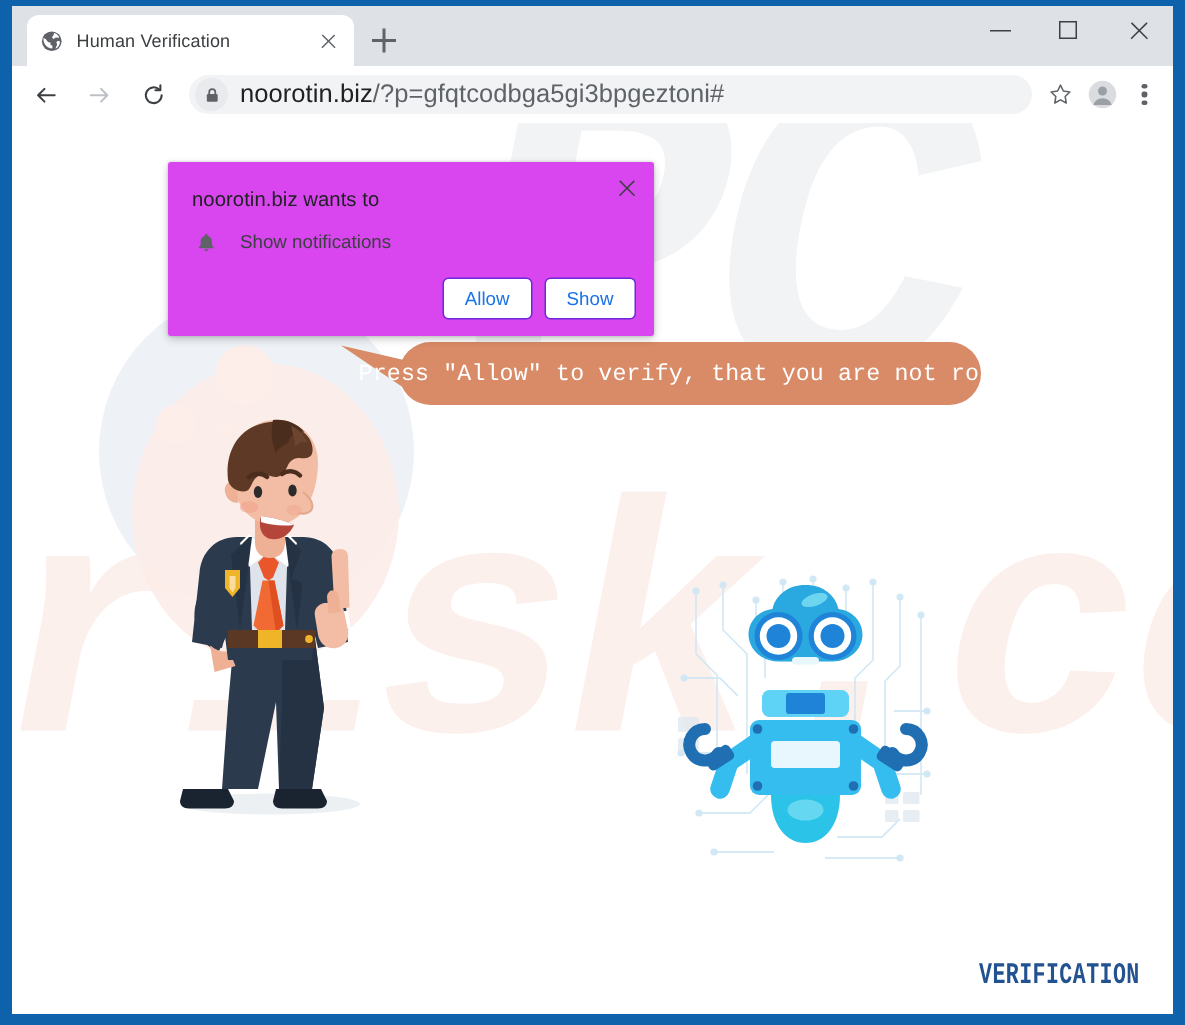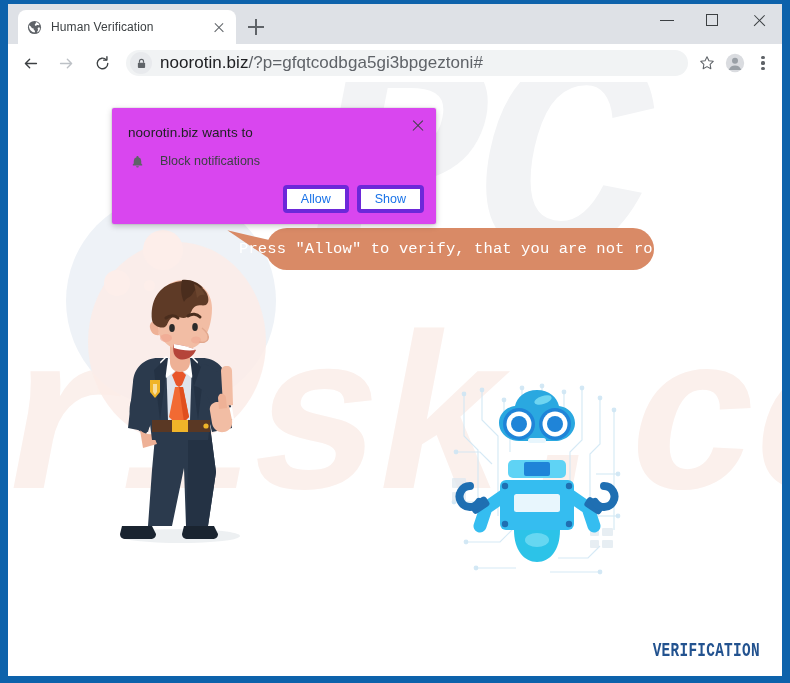--- a/index.html
+++ b/index.html
@@ -319,21 +319,21 @@
   #notif-actions {
     position: absolute;
     right: 12px; bottom: 11px;
     display: flex;
     gap: 8px;
   }
   .nbtn {
     min-width: 56px;
     height: 28px;
     padding: 0 14px;
-    border: 4px solid #6d28d9;
+    border: 1px solid #6d28d9;
     border-radius: 4px;
     background: #fff;
     color: #1a73e8;
     font-size: 12.5px;
     font-family: "Liberation Sans", sans-serif;
     cursor: pointer;
     display: flex; align-items: center; justify-content: center;
   }
 
   
@@ -603,21 +603,21 @@
     <div id="notif">
       <div id="notif-close"></div>
       <div id="notif-title">noorotin.biz wants to</div>
       <div id="notif-perm">
         <span class="bell">
           <svg width="15" height="15" viewBox="0 0 20 20">
             <path d="M10 2.6c-.8 0-1.4.6-1.4 1.3v.5A5 5 0 0 0 5 9.2v3.3l-1.4 1.9c-.3.4 0 .9.5.9h11.8c.5 0 .8-.5.5-.9L15 12.5V9.2a5 5 0 0 0-3.6-4.8v-.5c0-.7-.6-1.3-1.4-1.3z" fill="#5f6368"></path>
             <path d="M8.2 16.2a1.8 1.8 0 0 0 3.6 0z" fill="#5f6368"></path>
           </svg>
         </span>
-        <span class="ptext">Block notifications</span>
+        <span class="ptext">Show notifications</span>
       </div>
       <div id="notif-actions">
         <button class="nbtn">Allow</button>
         <button class="nbtn">Show</button>
       </div>
     </div>
 
   </div>
 </div>
 

